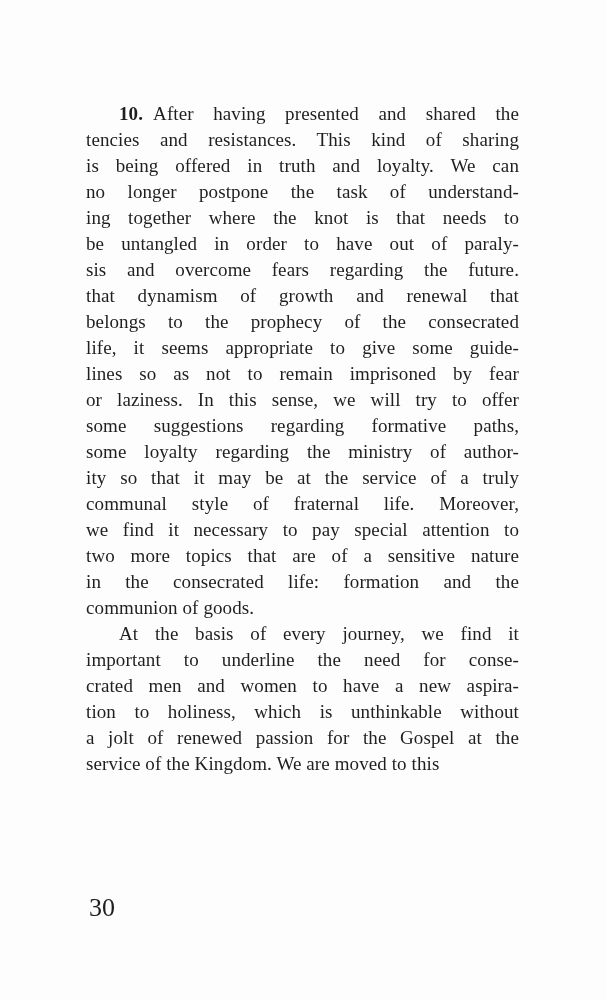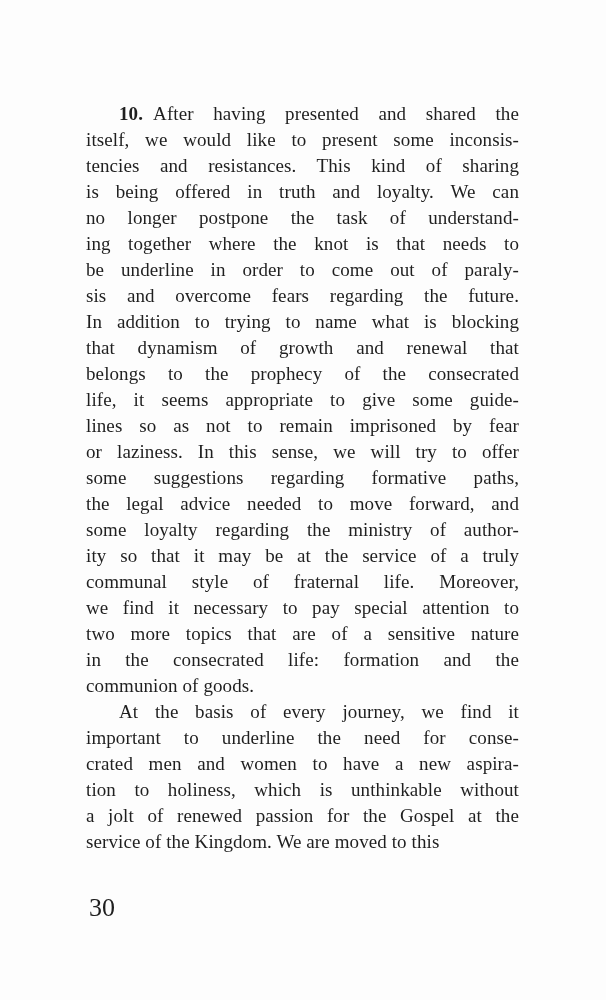--- a/index.html
+++ b/index.html
@@ -53,35 +53,32 @@
     font-size: 26px;
     color: #1f1f1f;
   }
 </style>
 </head>
 <body>
 
 <div class="page" style="background: rgb(253, 253, 253); color: rgb(31, 31, 31);">
   <div class="text-block">
       <div class="line para-first"><span class="lead">10.</span>After having presented and shared the</div>
-      <div class="line">itself, we would like to present some inconsis-</div>
       <div class="line">tencies and resistances. This kind of sharing</div>
       <div class="line">is being offered in truth and loyalty. We can</div>
       <div class="line">no longer postpone the task of understand-</div>
       <div class="line">ing together where the knot is that needs to</div>
-      <div class="line">be underline in order to come out of paraly-</div>
+      <div class="line">be untangled in order to have out of paraly-</div>
       <div class="line">sis and overcome fears regarding the future.</div>
-      <div class="line">In addition to trying to name what is blocking</div>
       <div class="line">that dynamism of growth and renewal that</div>
       <div class="line">belongs to the prophecy of the consecrated</div>
       <div class="line">life, it seems appropriate to give some guide-</div>
       <div class="line">lines so as not to remain imprisoned by fear</div>
       <div class="line">or laziness. In this sense, we will try to offer</div>
       <div class="line">some suggestions regarding formative paths,</div>
-      <div class="line">the legal advice needed to move forward, and</div>
       <div class="line">some loyalty regarding the ministry of author-</div>
       <div class="line">ity so that it may be at the service of a truly</div>
       <div class="line">communal style of fraternal life. Moreover,</div>
       <div class="line">we find it necessary to pay special attention to</div>
       <div class="line">two more topics that are of a sensitive nature</div>
       <div class="line">in the consecrated life: formation and the</div>
       <div class="line para-last">communion of goods.</div>
       <div class="line para-first">At the basis of every journey, we find it</div>
       <div class="line">important to underline the need for conse-</div>
       <div class="line">crated men and women to have a new aspira-</div>

